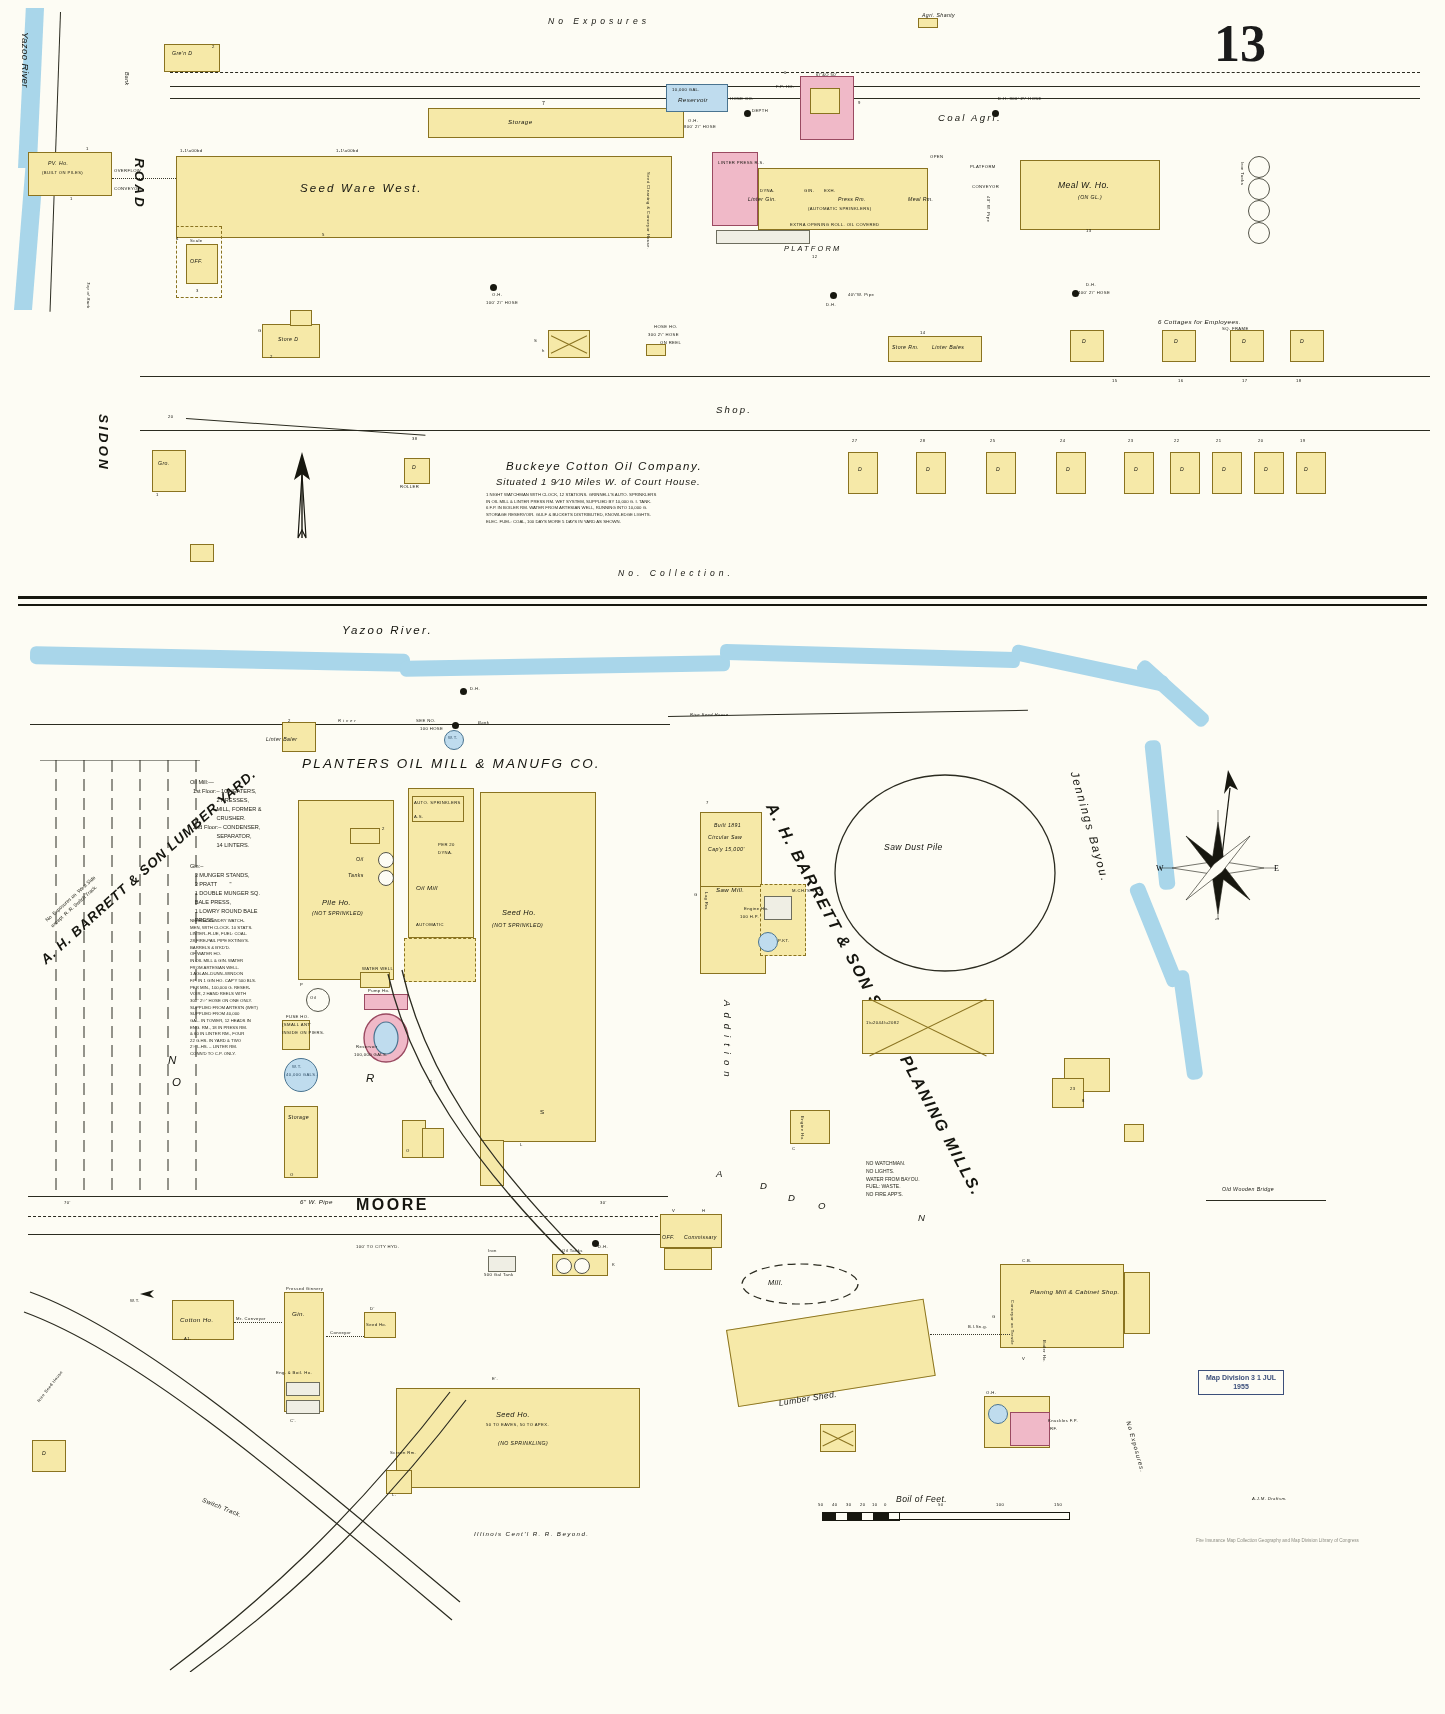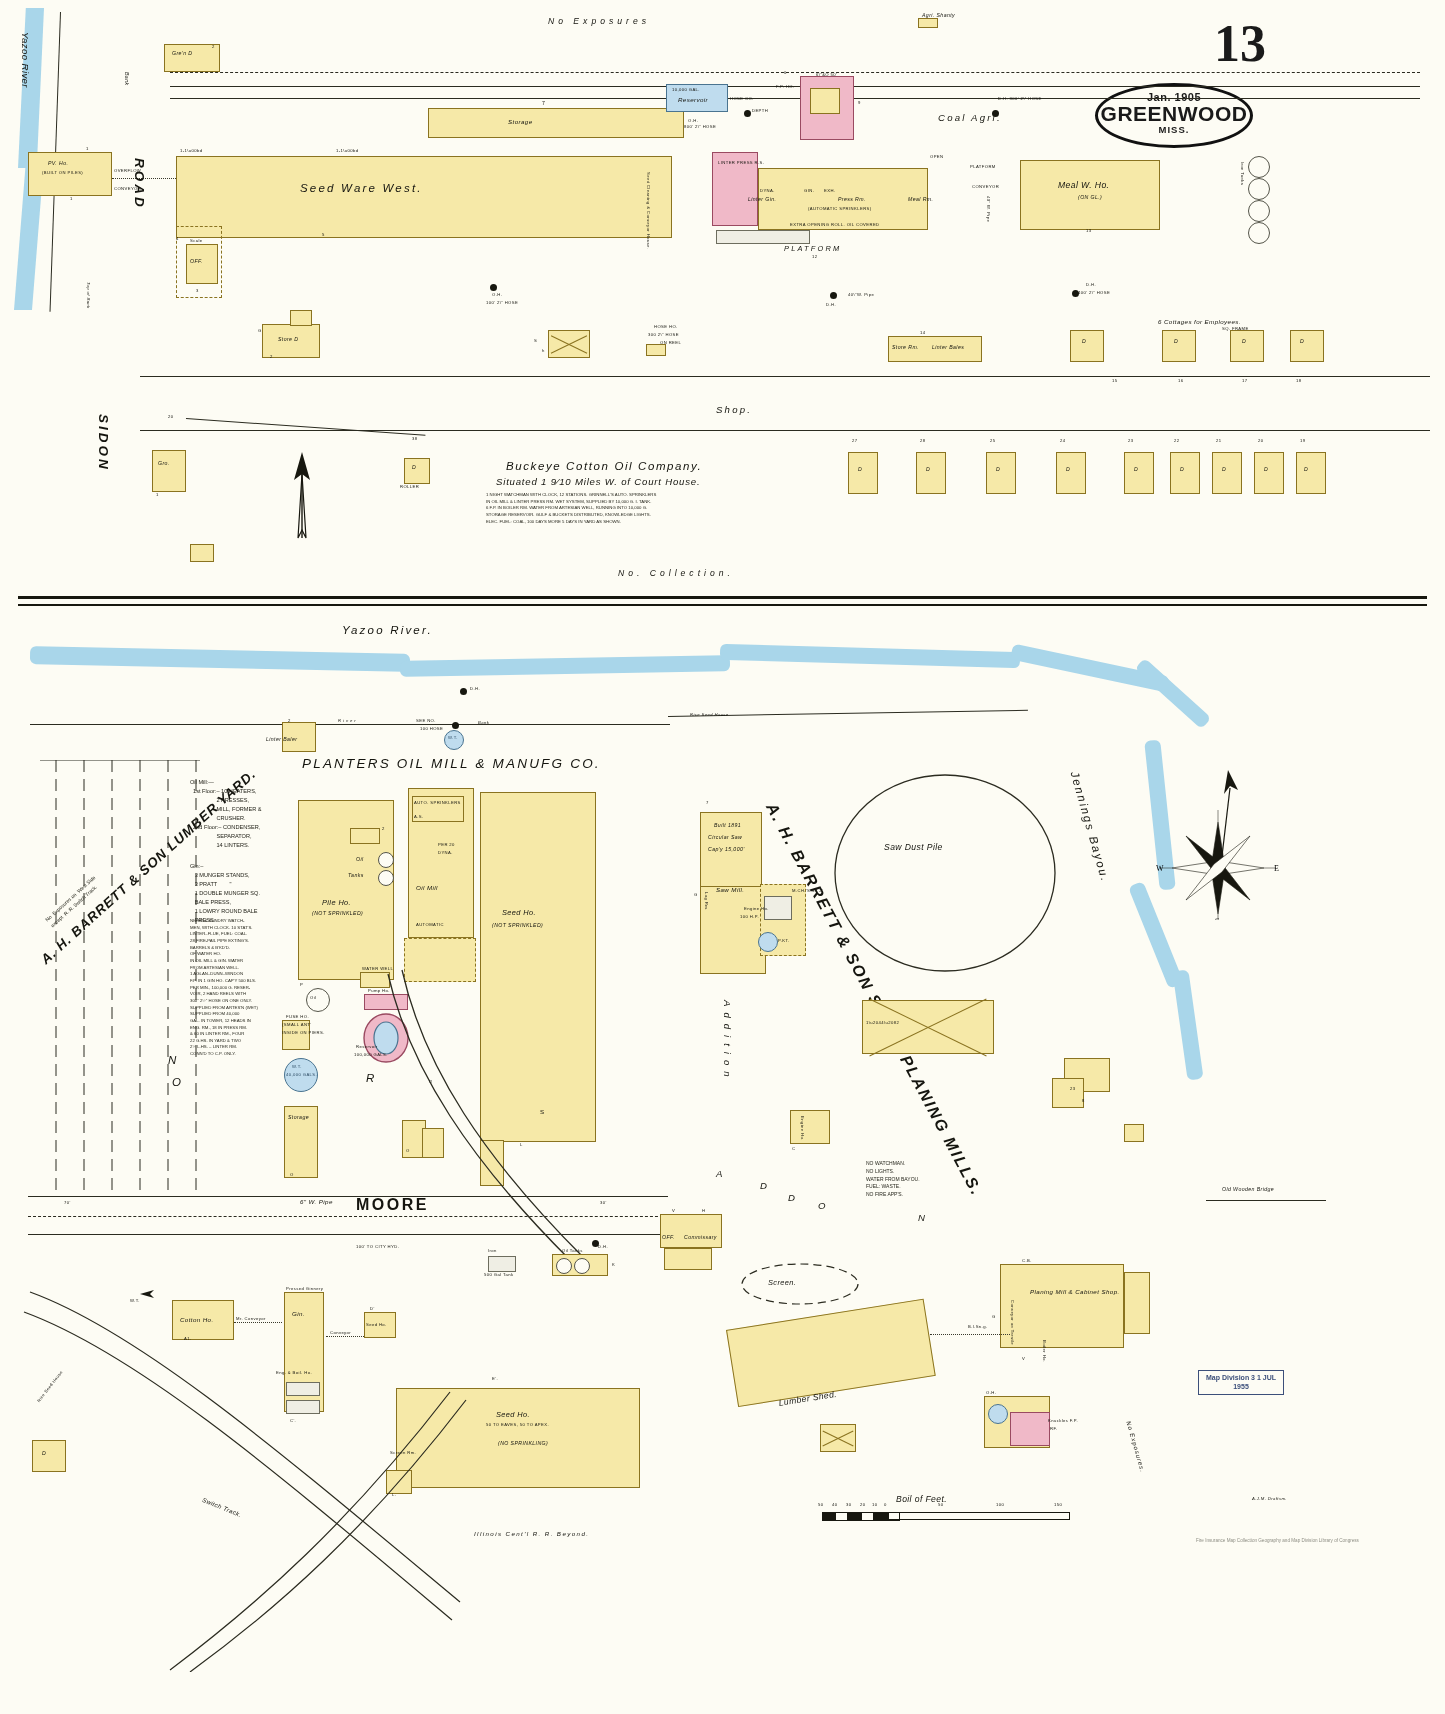--- a/index.html
+++ b/index.html
@@ -55,25 +55,20 @@
       height:1.2px;background:#8a7320;transform-origin:center;}
   .xbox:before{transform:rotate(26deg);} .xbox:after{transform:rotate(-26deg);}
 </style>
 </head>
 <body>
 
 <div class="sheet">
 
   <div class="sheetno" style="left:1214px;top:14px;">13</div>
 
-  <div class="cart" style="left:1095px;top:83px;width:152px;height:54px;padding-top:5px;">
-    <div class="c1">Jan. 1905</div>
-    <div class="c2">GREENWOOD</div>
-    <div class="c3">MISS.</div>
-  </div>
 
   <div class="panelrule" style="top:596px;"></div>
   <div class="panelrule" style="top:604px;height:2px;"></div>
 
   <div class="river" style="left:18px;top:8px;width:26px;height:160px;
        clip-path:polygon(30% 0,100% 0,72% 100%,0 100%);"></div>
   <div class="river" style="left:14px;top:160px;width:30px;height:150px;
        clip-path:polygon(40% 0,100% 0,60% 100%,0 100%);"></div>
   <div class="txt t9 ital vert" style="left:20px;top:32px;">Yazoo River</div>
 
@@ -537,21 +532,21 @@
   <div class="txt t4" style="left:702px;top:1208px;">H</div>
   <div class="txt t5 ital" style="left:662px;top:1234px;">OFF.</div>
   <div class="txt t5 ital" style="left:684px;top:1234px;">Commissary</div>
   <div class="bldg" style="left:664px;top:1248px;width:48px;height:22px;"></div>
 
   <div class="abs" style="left:738px;top:1262px;width:124px;height:44px;">
     <svg width="124" height="44" viewBox="0 0 124 44">
       <ellipse cx="62" cy="22" rx="58" ry="20" fill="none" stroke="#2b2b20" stroke-width="1.2" stroke-dasharray="8 5"></ellipse>
     </svg>
   </div>
-  <div class="txt t7 ital" style="left:768px;top:1278px;">Screen.</div>
+  <div class="txt t7 ital" style="left:768px;top:1278px;">Mill.</div>
 
   <div class="bldg grey" style="left:488px;top:1256px;width:28px;height:16px;"></div>
   <div class="txt t4" style="left:488px;top:1248px;">Iron</div>
   <div class="txt t4" style="left:484px;top:1272px;">500 Gal Tank</div>
   <div class="bldg" style="left:552px;top:1254px;width:56px;height:22px;"></div>
   <div class="wcirc" style="left:556px;top:1258px;width:14px;height:14px;"></div>
   <div class="wcirc" style="left:574px;top:1258px;width:14px;height:14px;"></div>
   <div class="txt t4" style="left:562px;top:1248px;">Oil Tanks</div>
   <div class="txt t4" style="left:612px;top:1262px;">K</div>
   <div class="hyd" style="left:592px;top:1240px;"></div>

